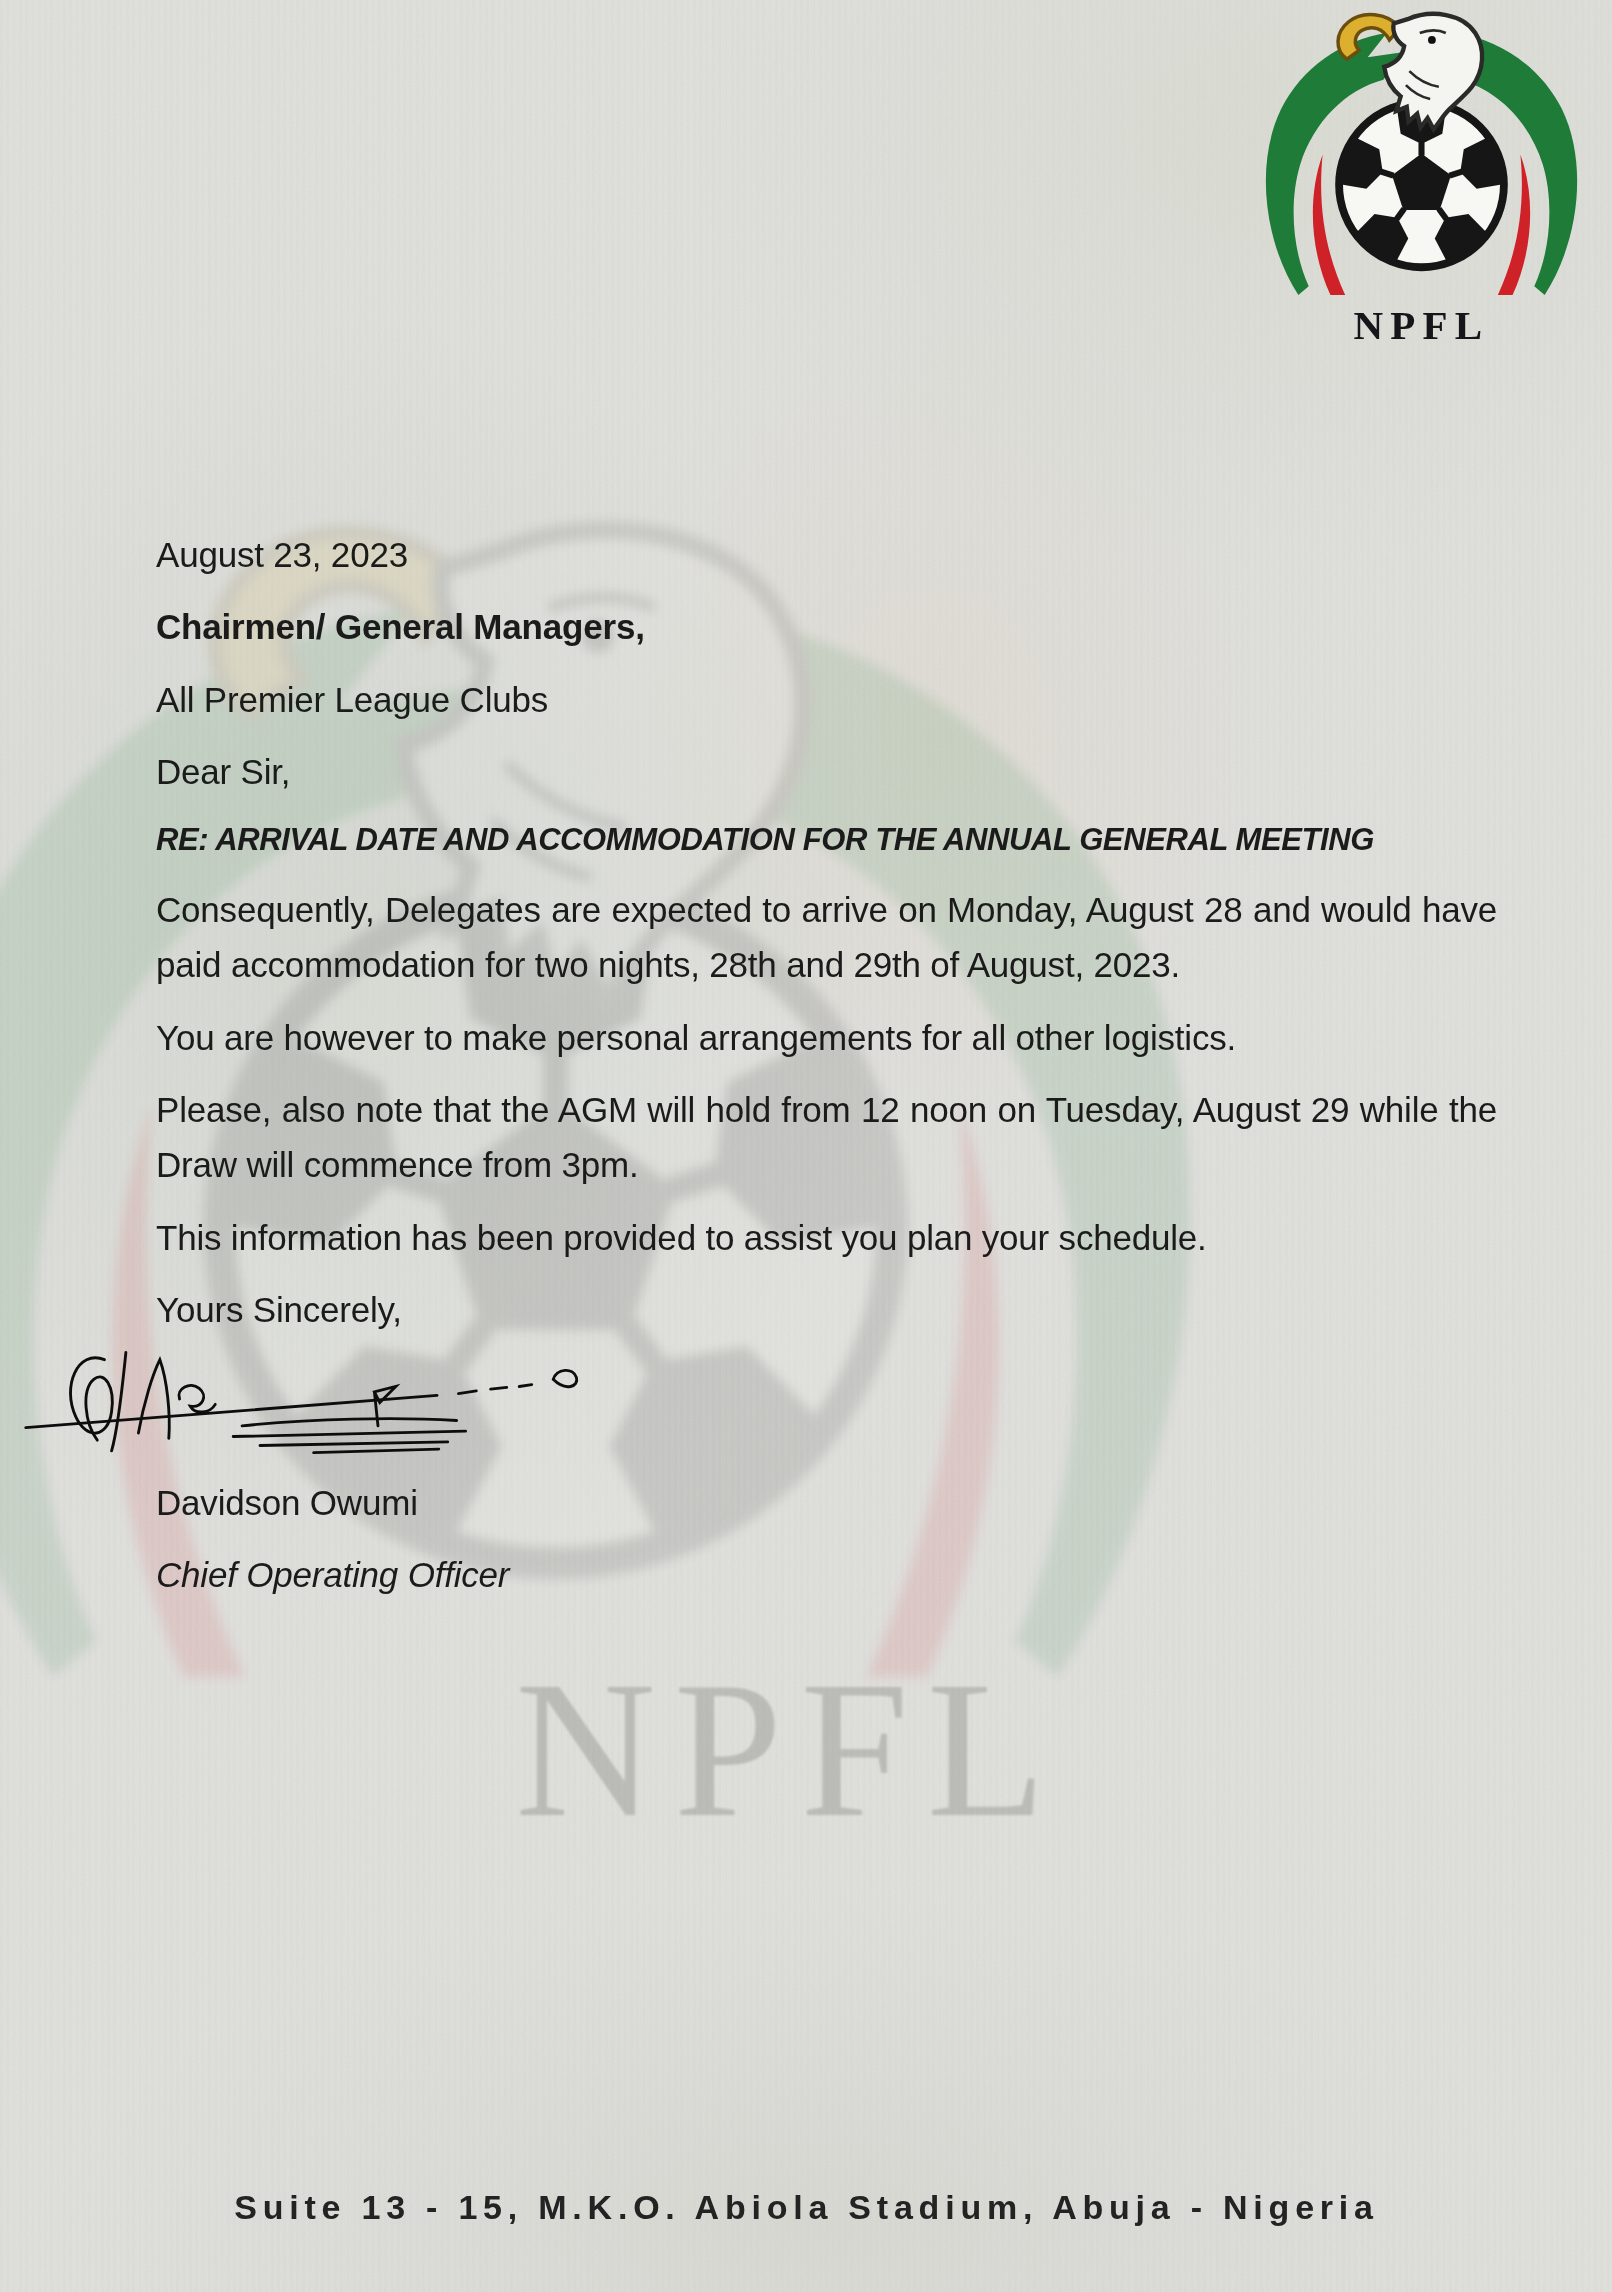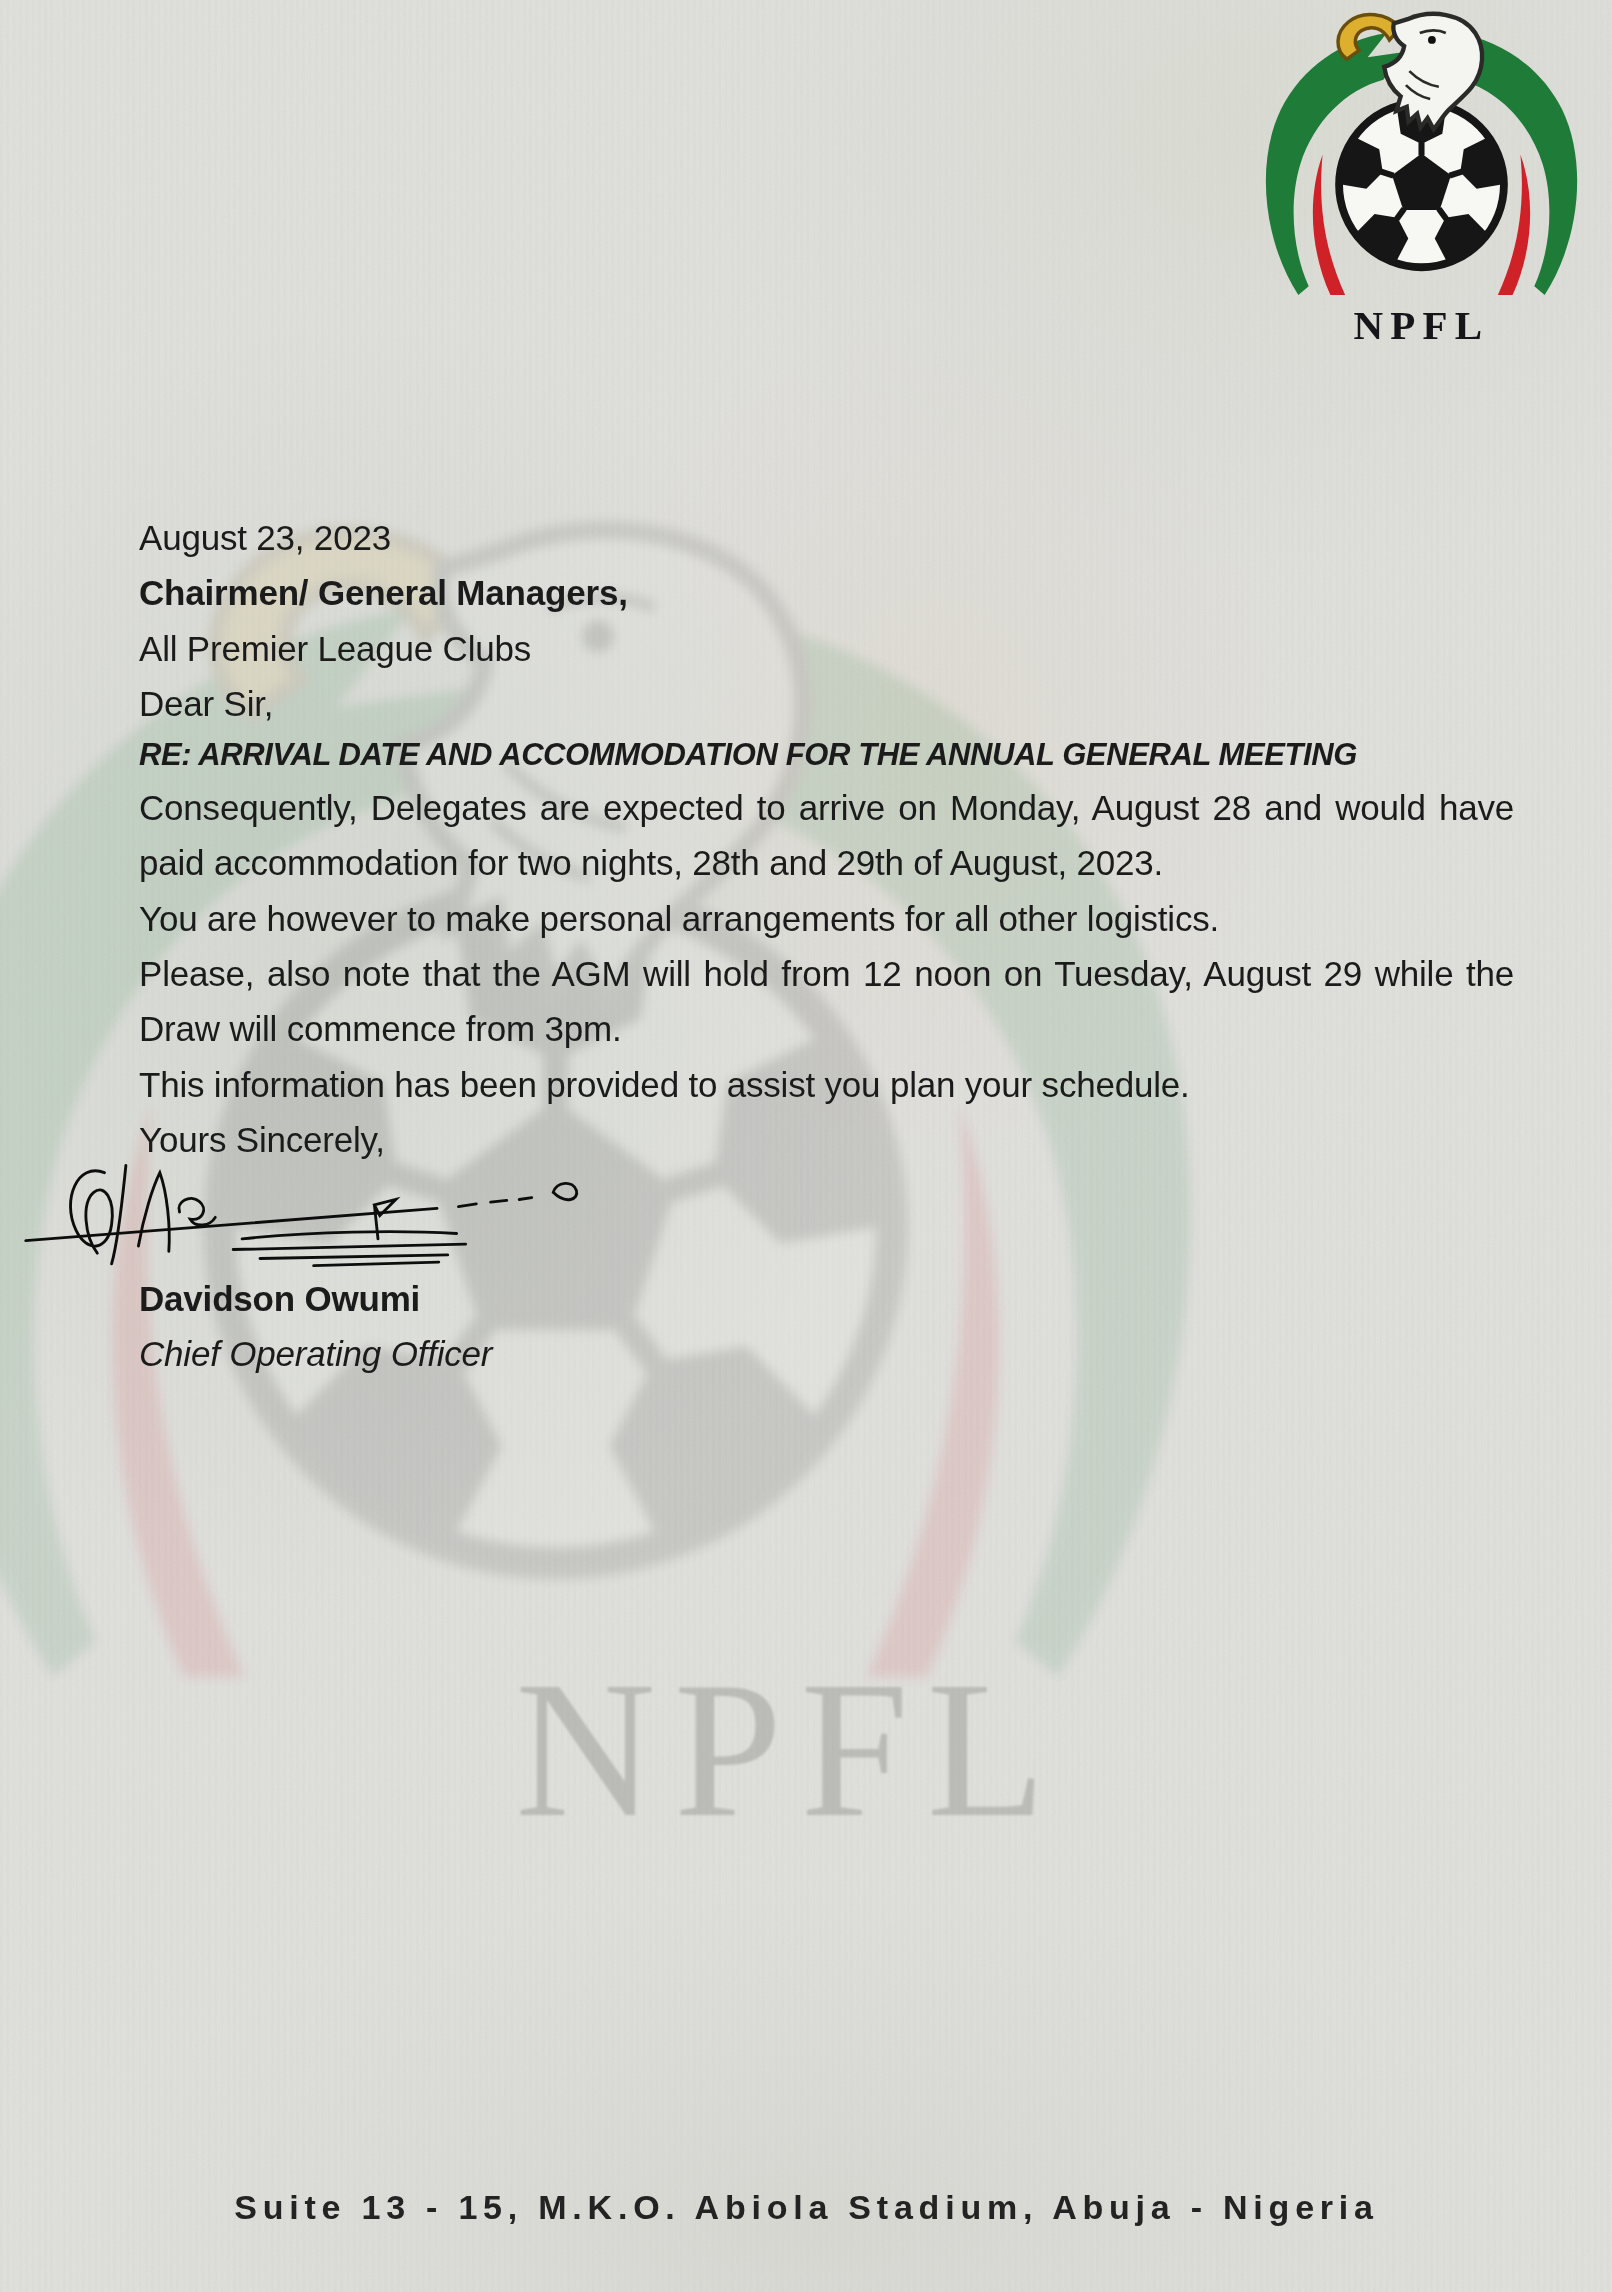--- a/index.html
+++ b/index.html
@@ -35,30 +35,30 @@
   .logo-block{position:absolute;top:7.2px;right:18px;width:347px;text-align:center;}
   .logo-block svg{width:100%;height:auto;display:block;}
   .logo-caption{
     font-family:"Liberation Serif", serif;
     font-size:41px;font-weight:600;letter-spacing:7.2px;
     color:#15151a;margin-top:-5.4px;
   }
 
   
   .content{position:absolute;inset:0;padding:510px 99px 0 139px;font-size:35px;line-height:1.58;letter-spacing:-0.2px;}
-  .content p{margin:0;}
+  .content p{margin:17px;}
   .date{margin-top:0;}
   .recipient{margin-top:91px;font-weight:700;}
   .org{margin-top:22.4px;}
   .salutation{margin-top:23px;}
   .subject{margin-top:19.7px;font-weight:700;font-size:31px;letter-spacing:-0.4px;line-height:1.58;font-style:italic;}
   .para{margin-top:21.5px;text-align:justify;}
   .closing{margin-top:21.5px;}
   .signature{display:block;margin:-14.3px 0 0 -121px;}
-  .signer-name{margin-top:-3.6px;font-weight:700;}
+  .signer-name{margin-top:-3.6px;font-weight:400;}
   .signer-title{font-weight:400;font-style:italic;}
 
   
   .footer{position:absolute;top:2188px;left:0;width:100%;text-align:center;color:#232323;}
   .f1{font-size:34px;font-weight:700;letter-spacing:.17em;}
   .f2{font-size:25px;margin-top:5.4px;letter-spacing:.12em;}
   .f2 .bold{font-weight:700;}
   .f2 .vbar{display:inline-block;transform:scaleY(1.7) translateY(0.9px);font-weight:400;margin:0 9px;}
 </style>
 </head>

